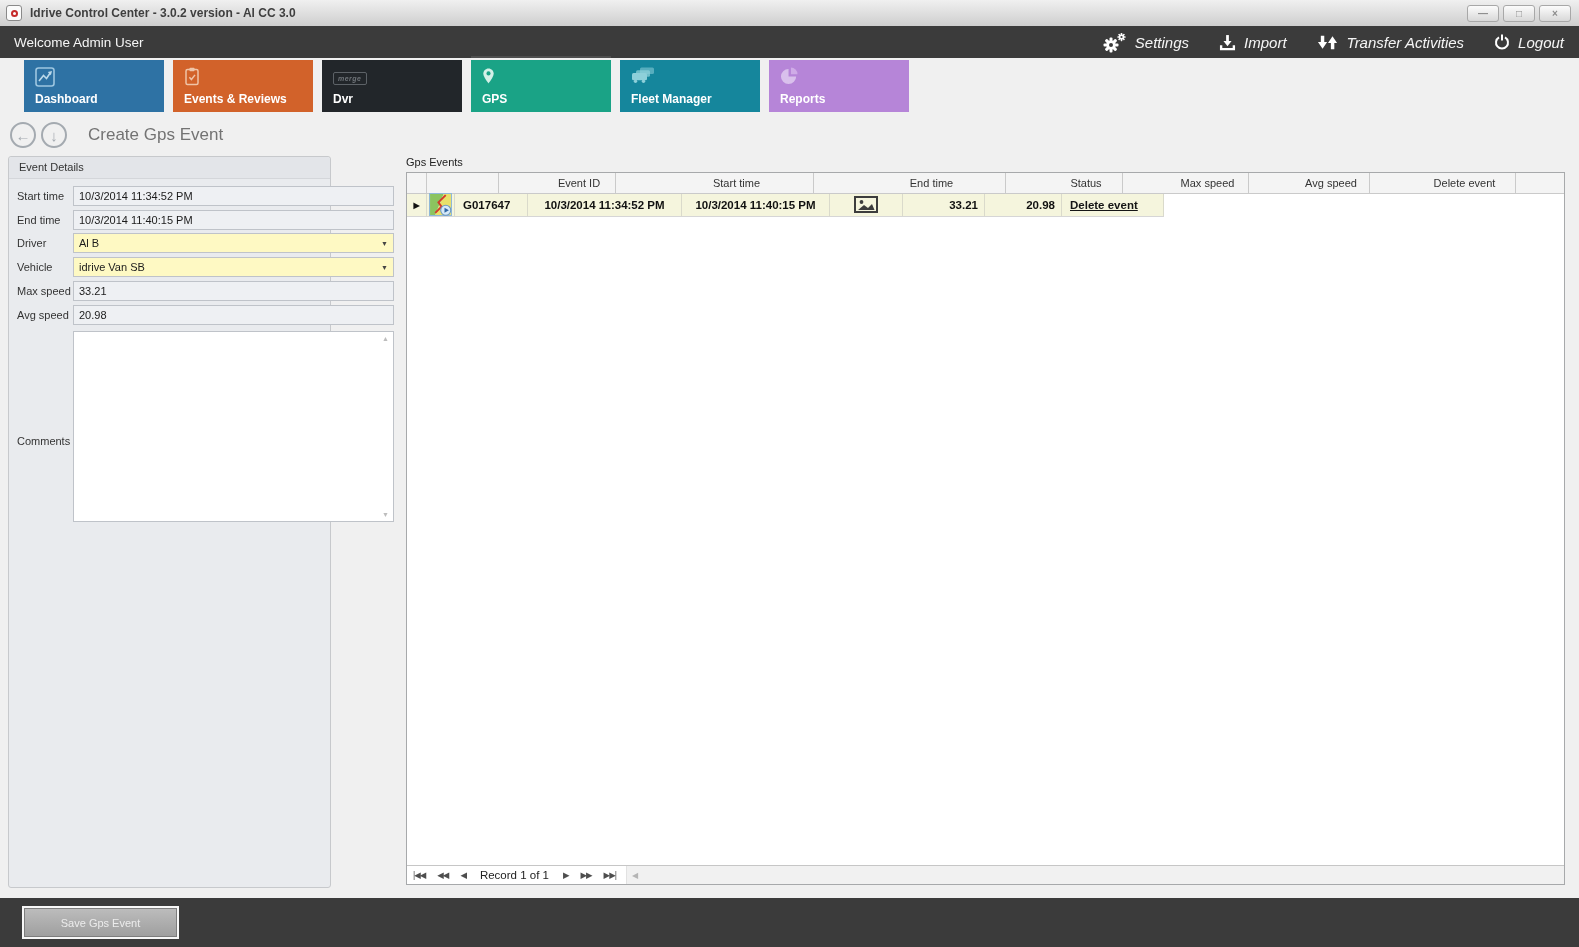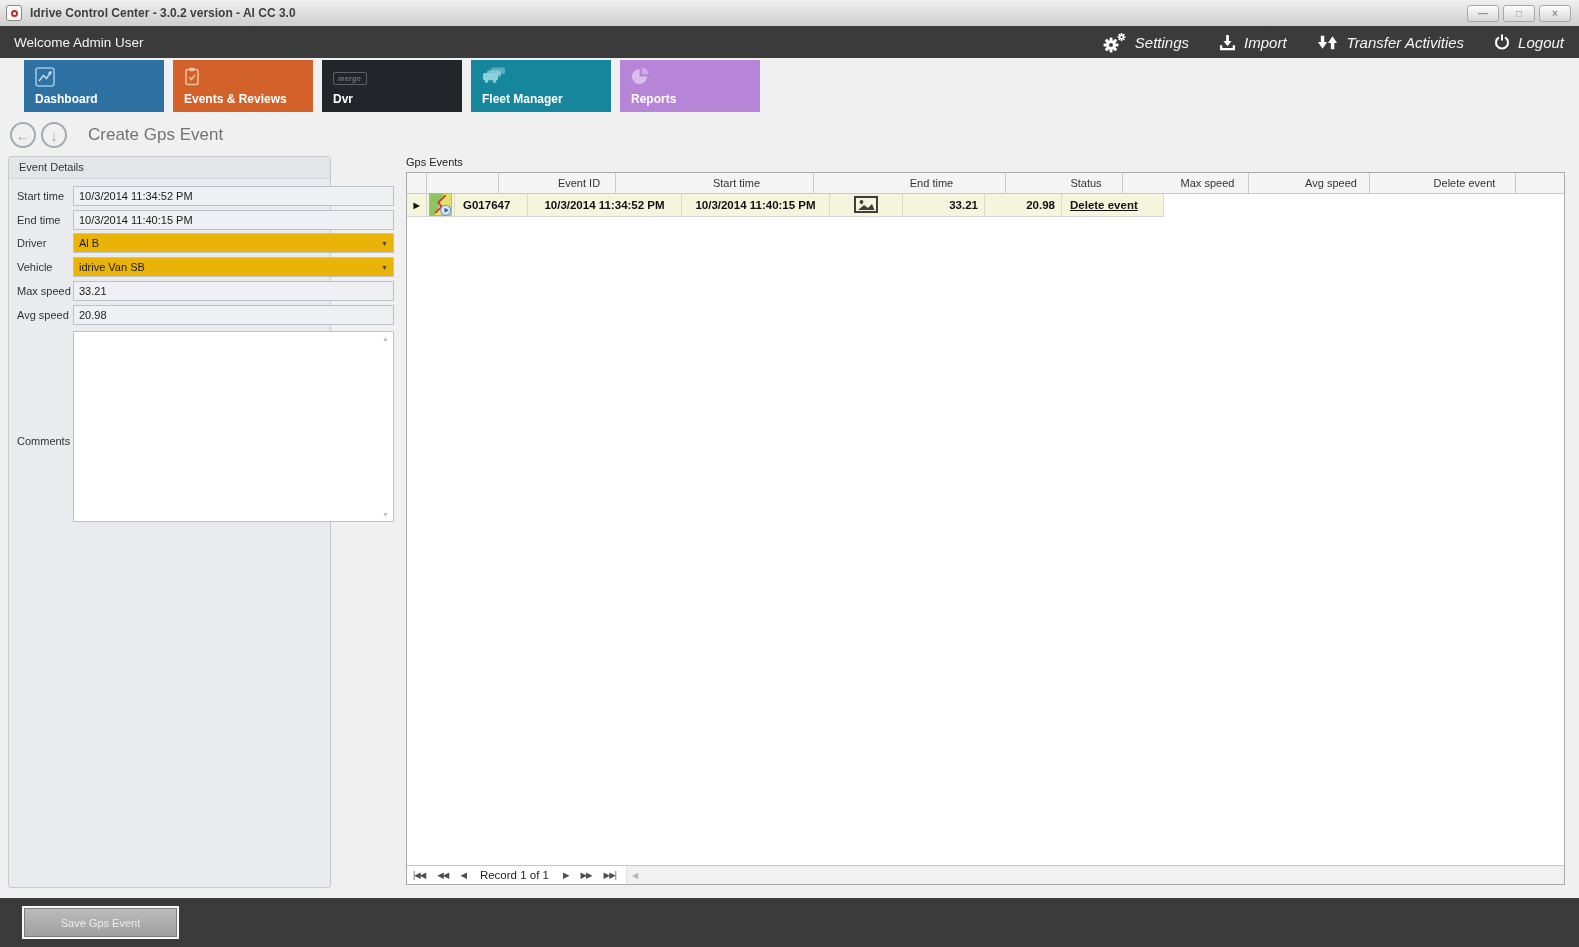--- a/index.html
+++ b/index.html
@@ -51,21 +51,21 @@
 
   
   .panel { position:absolute; left:8px; top:156px; width:323px; height:732px;
     background:#e9ebee; border:1px solid #c7c9cc; border-radius:3px; }
   .panel-header { height:22px; line-height:21px; padding-left:10px; font-size:11px; color:#333;
     background:#e3e5e9; border-bottom:1px solid #d4d6da; border-radius:3px 3px 0 0; }
   .frow { position:absolute; left:0; width:100%; height:20px; }
   .flabel { position:absolute; left:8px; top:4px; font-size:11px; color:#333; white-space:nowrap; }
   .finput { position:absolute; left:64px; top:0; width:321px; height:20px; border:1px solid #bfc3c9;
     background:#eef0f3; font-size:11px; color:#1b1b1b; padding:0 5px; display:flex; align-items:center; }
-  .fselect { background:#eab308; justify-content:space-between; }
+  .fselect { background:#fef9c3; justify-content:space-between; }
   .caret { font-size:7px; color:#444; }
   .comments-label { position:absolute; left:8px; top:278px; font-size:11px; color:#333; }
   .comments-box { position:absolute; left:64px; top:174px; width:321px; height:191px;
     background:#fff; border:1px solid #bfc3c9; }
   .scroll-arrow { position:absolute; right:4px; font-size:7px; color:#bdbdbd; }
   .scroll-arrow.up { top:3px; } .scroll-arrow.down { bottom:3px; }
 
   
   .grid-wrap { position:absolute; left:406px; top:156px; width:1159px; height:729px; }
   .grid-title { font-size:11px; color:#222; height:15px; }
@@ -199,20 +199,29 @@
         <path d="M5.4,10.3 l2,2.2 3.6,-4.6" fill="none" stroke="#efc4a8" stroke-width="1.5"></path>
       </svg>
     </span>
     <span class="tab-label">Events &amp; Reviews</span>
   </div>
   <div class="tab tab-dvr">
     <span class="tab-icon">
       <span class="merge-box">merge</span>
     </span>
     <span class="tab-label">Dvr</span>
+  </div>
+  <div class="tab tab-gps selected">
+    <span class="tab-icon">
+      <svg width="13" height="18" viewBox="0 0 14 18">
+        <path d="M7,0.8 C3.9,0.8 1.4,3.3 1.4,6.4 c0,4 5.6,10.6 5.6,10.6 s5.6,-6.6 5.6,-10.6 C12.6,3.3 10.1,0.8 7,0.8 z" fill="#d4f0e7"></path>
+        <circle cx="7" cy="6.2" r="2.2" fill="#1aa386"></circle>
+      </svg>
+    </span>
+    <span class="tab-label">GPS</span>
   </div>
   <div class="tab tab-fleet">
     <span class="tab-icon">
       <svg width="26" height="17" viewBox="0 0 26 17" fill="#8ed0da">
         <rect x="9" y="0.5" width="14" height="6.5" rx="1.5" opacity="0.55"></rect>
         <rect x="5" y="3.2" width="14" height="6.5" rx="1.5" opacity="0.75"></rect>
         <rect x="1" y="6" width="15" height="7.2" rx="1.5"></rect>
         <circle cx="4.5" cy="14.2" r="1.7"></circle>
         <circle cx="12.5" cy="14.2" r="1.7"></circle>
       </svg>

